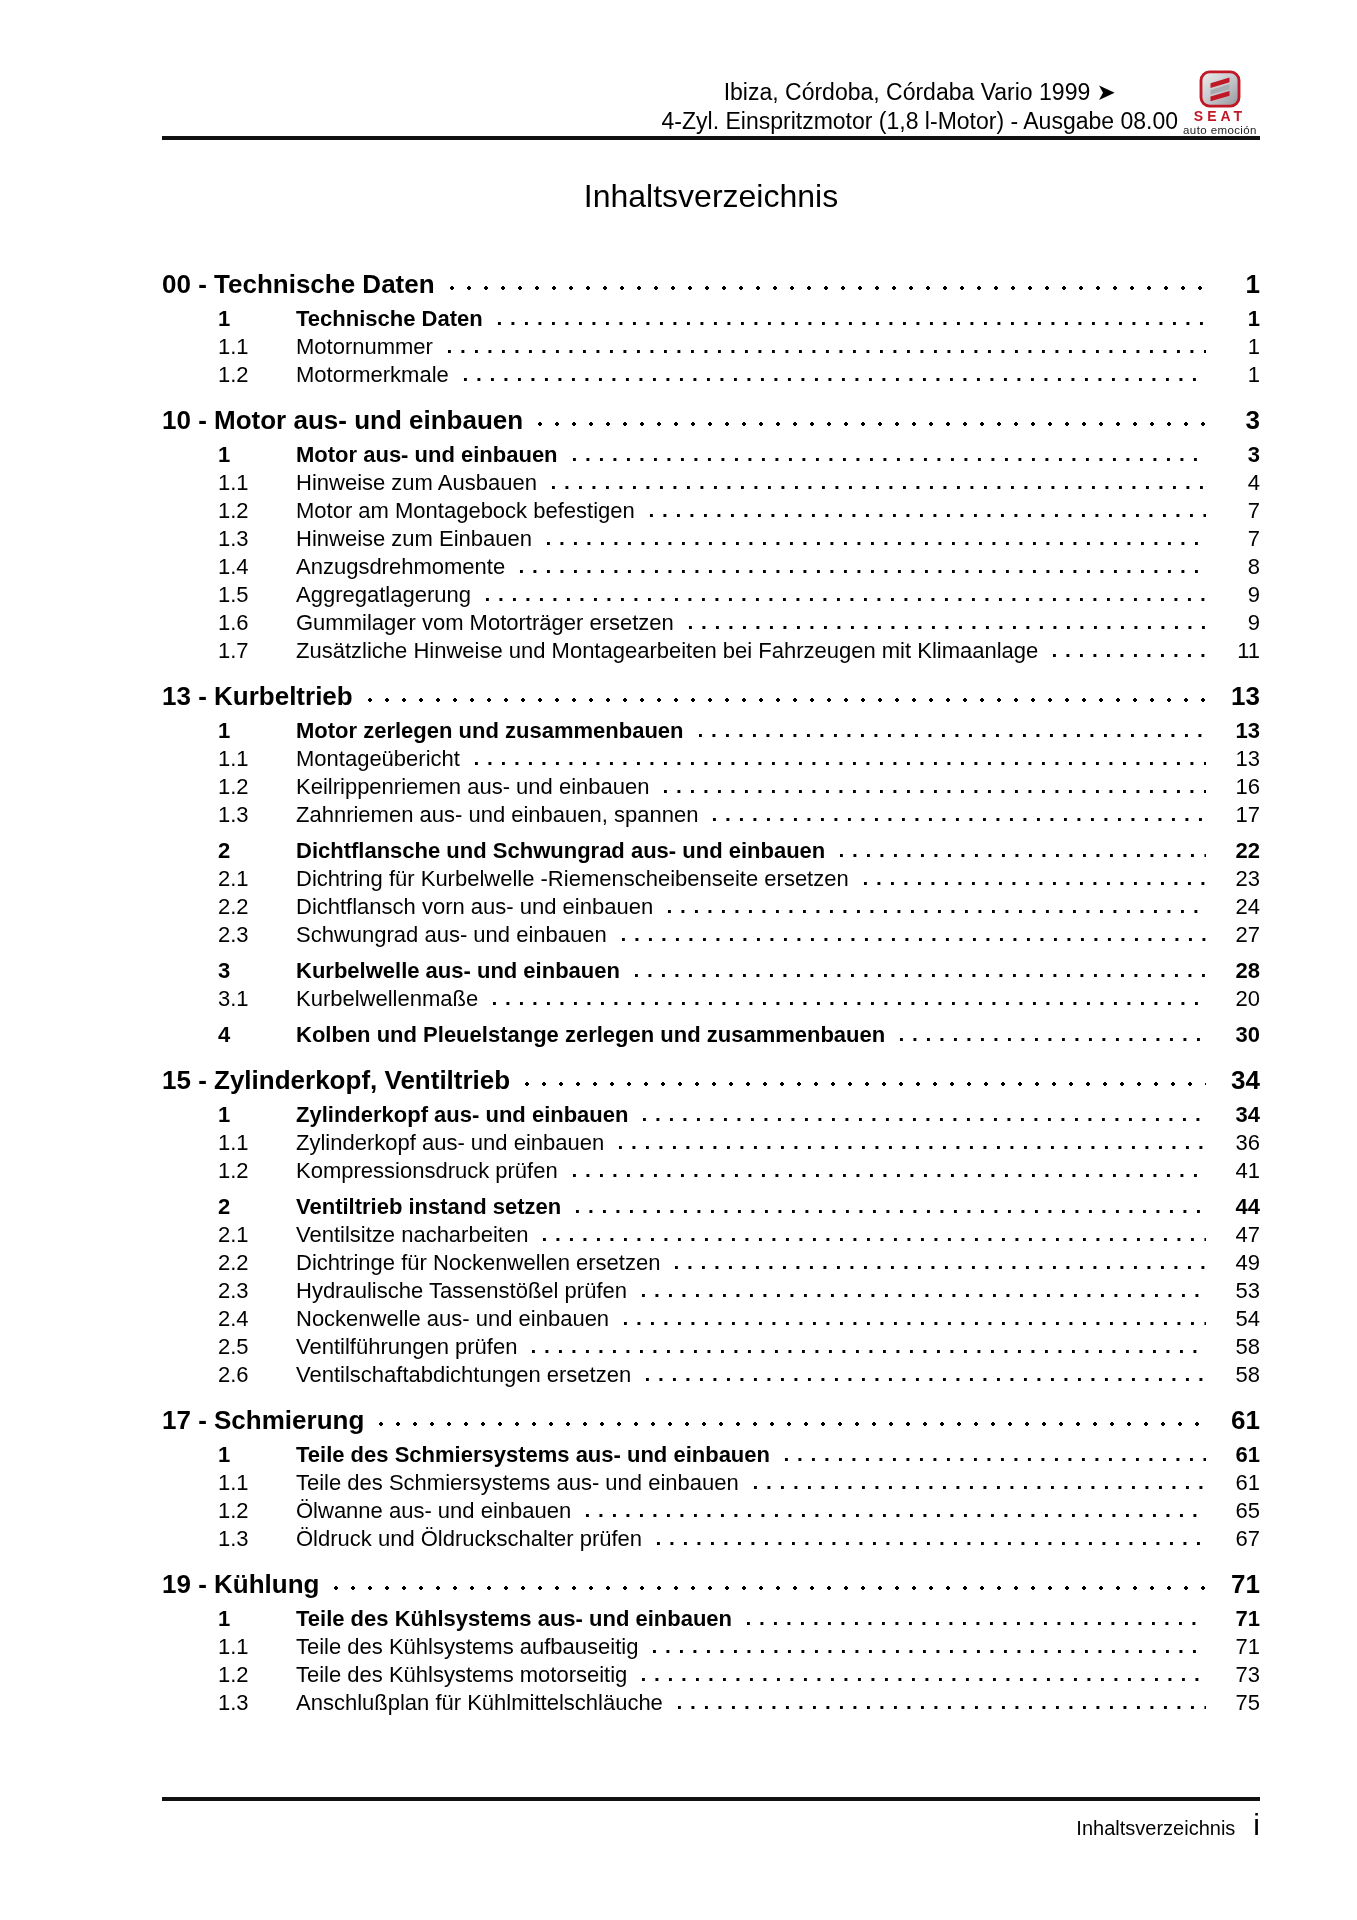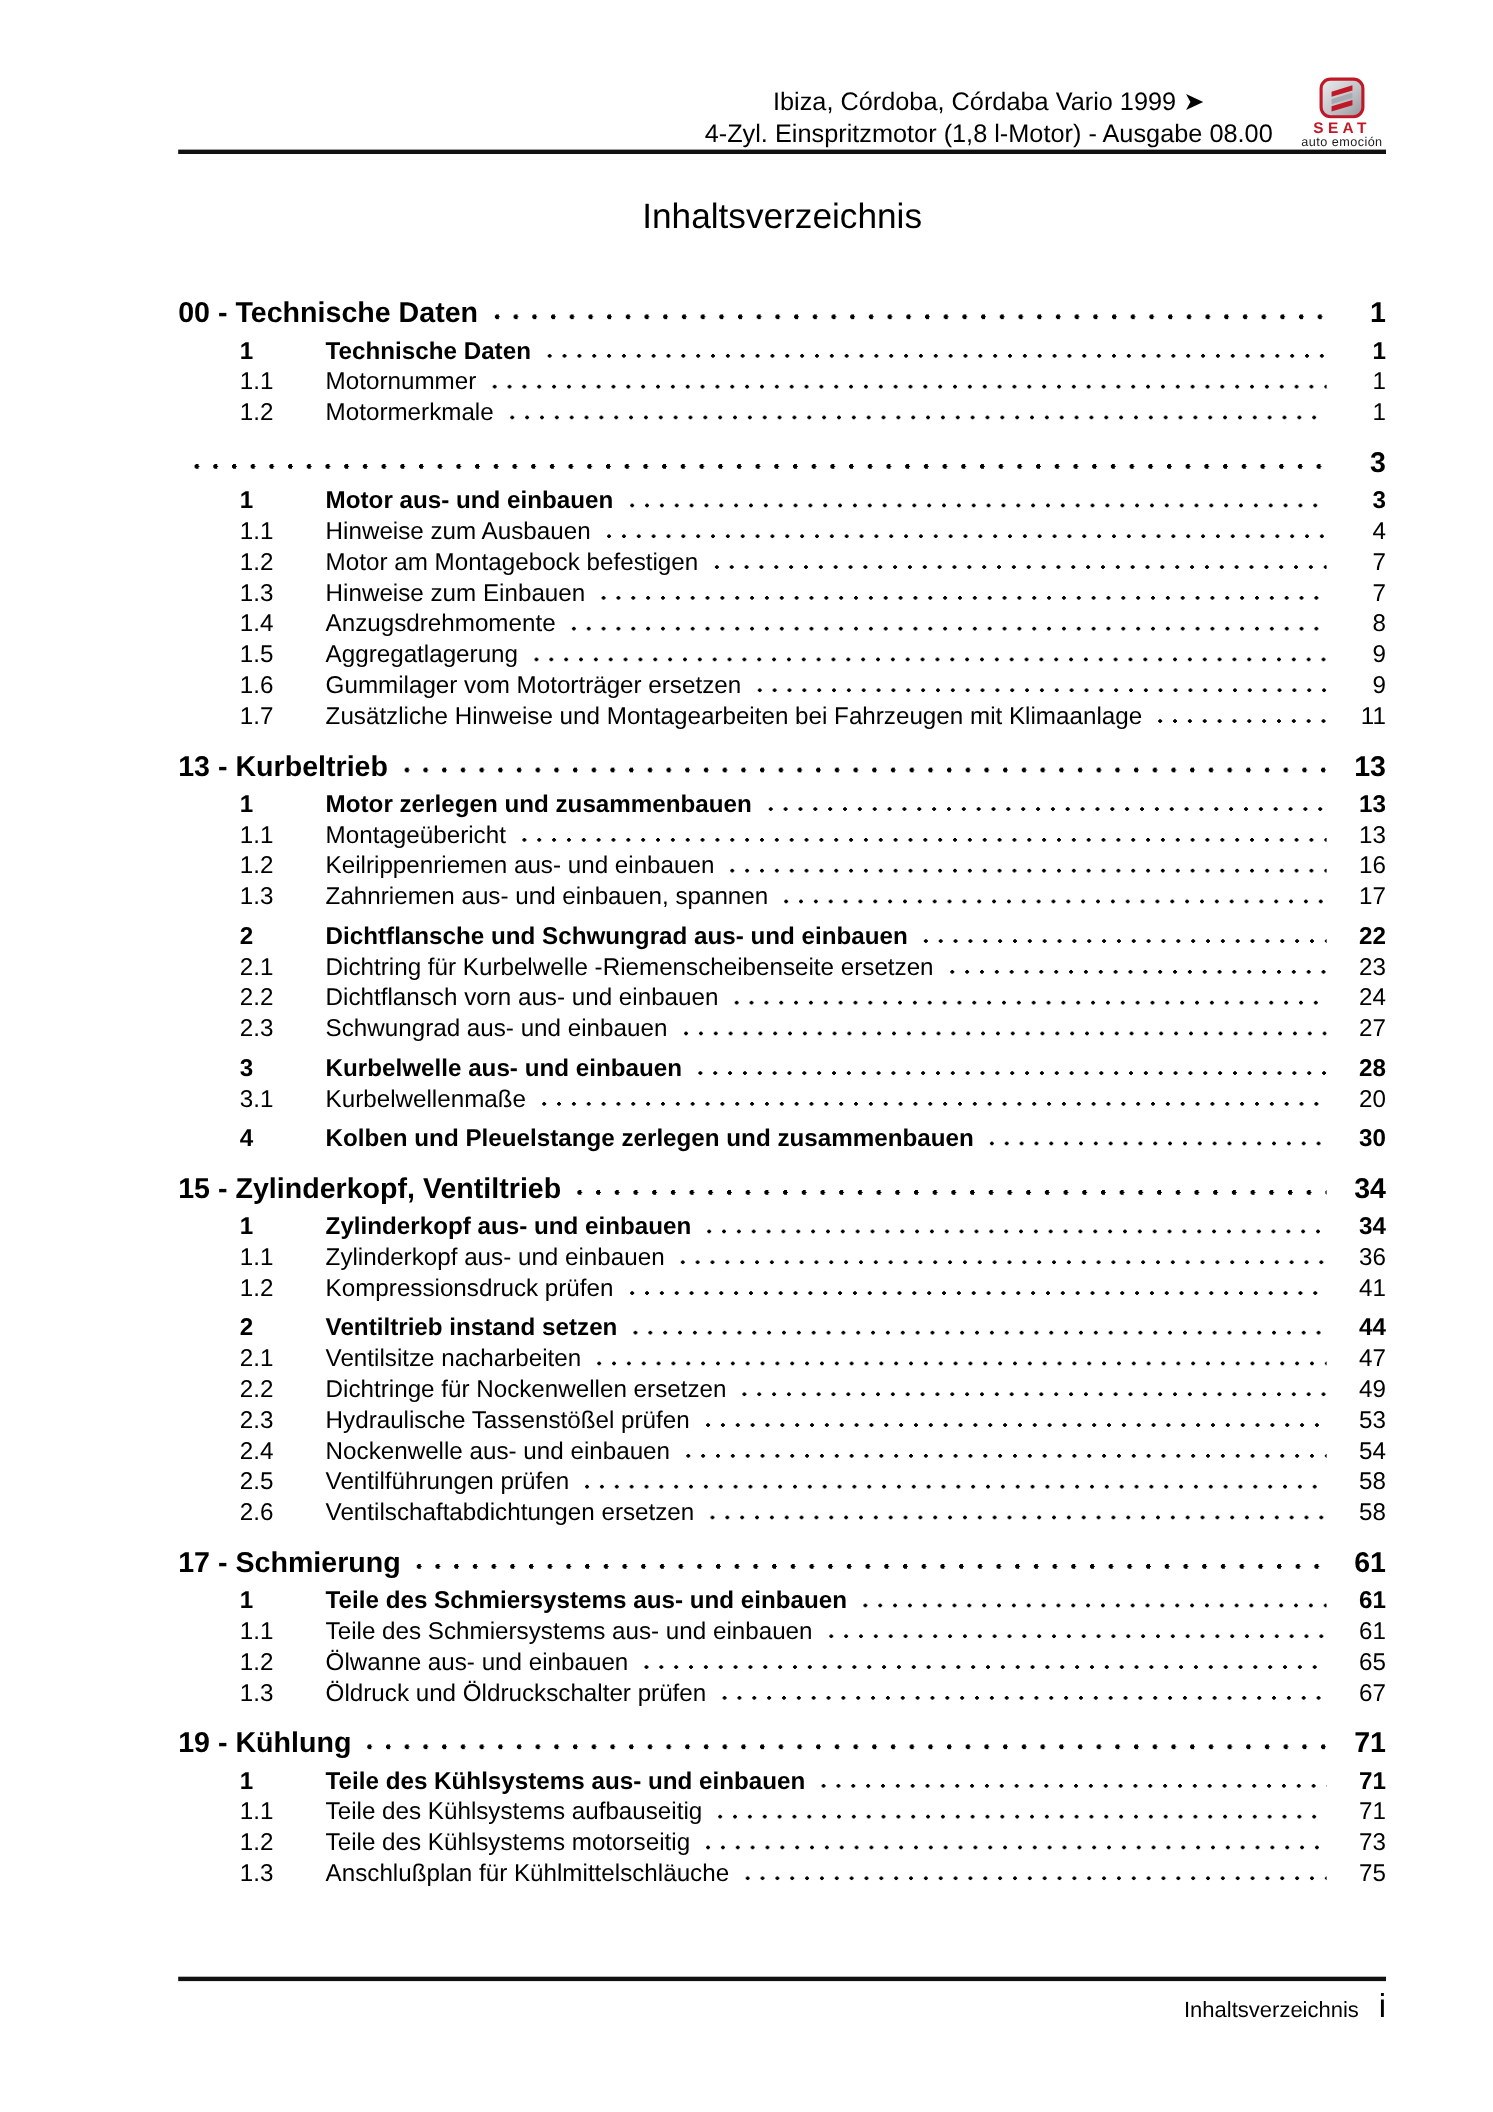--- a/index.html
+++ b/index.html
@@ -23,21 +23,21 @@
     align-items: flex-end;
     padding-top: 70px;
   }
   .header-text {
     text-align: center;
     font-size: 23px;
     line-height: 29px;
   }
   .logo {
     width: 80px;
-    margin-left: 23px;
+    margin-left: 2px;
     display: flex;
     flex-direction: column;
     align-items: center;
     flex: none;
   }
   .logo svg { width: 42px; height: 38px; display: block; }
   .logo-brand {
     color: #c01826;
     font-weight: bold;
     font-size: 14px;
@@ -185,20 +185,21 @@
           <div class="row entry">
             <span class="entry-num">1.2</span>
             <span class="entry-title">Motormerkmale</span>
             <span class="leader"></span>
             <span class="pagenum">1</span>
           </div>
         </div>
       </div>
       <div class="section">
         <div class="row chapter">
+          <span class="chapter-label">10 - Motor aus- und einbauen</span>
           <span class="leader"></span>
           <span class="pagenum">3</span>
         </div>
         <div class="entries">
           <div class="row entry bold">
             <span class="entry-num">1</span>
             <span class="entry-title">Motor aus- und einbauen</span>
             <span class="leader"></span>
             <span class="pagenum">3</span>
           </div>

